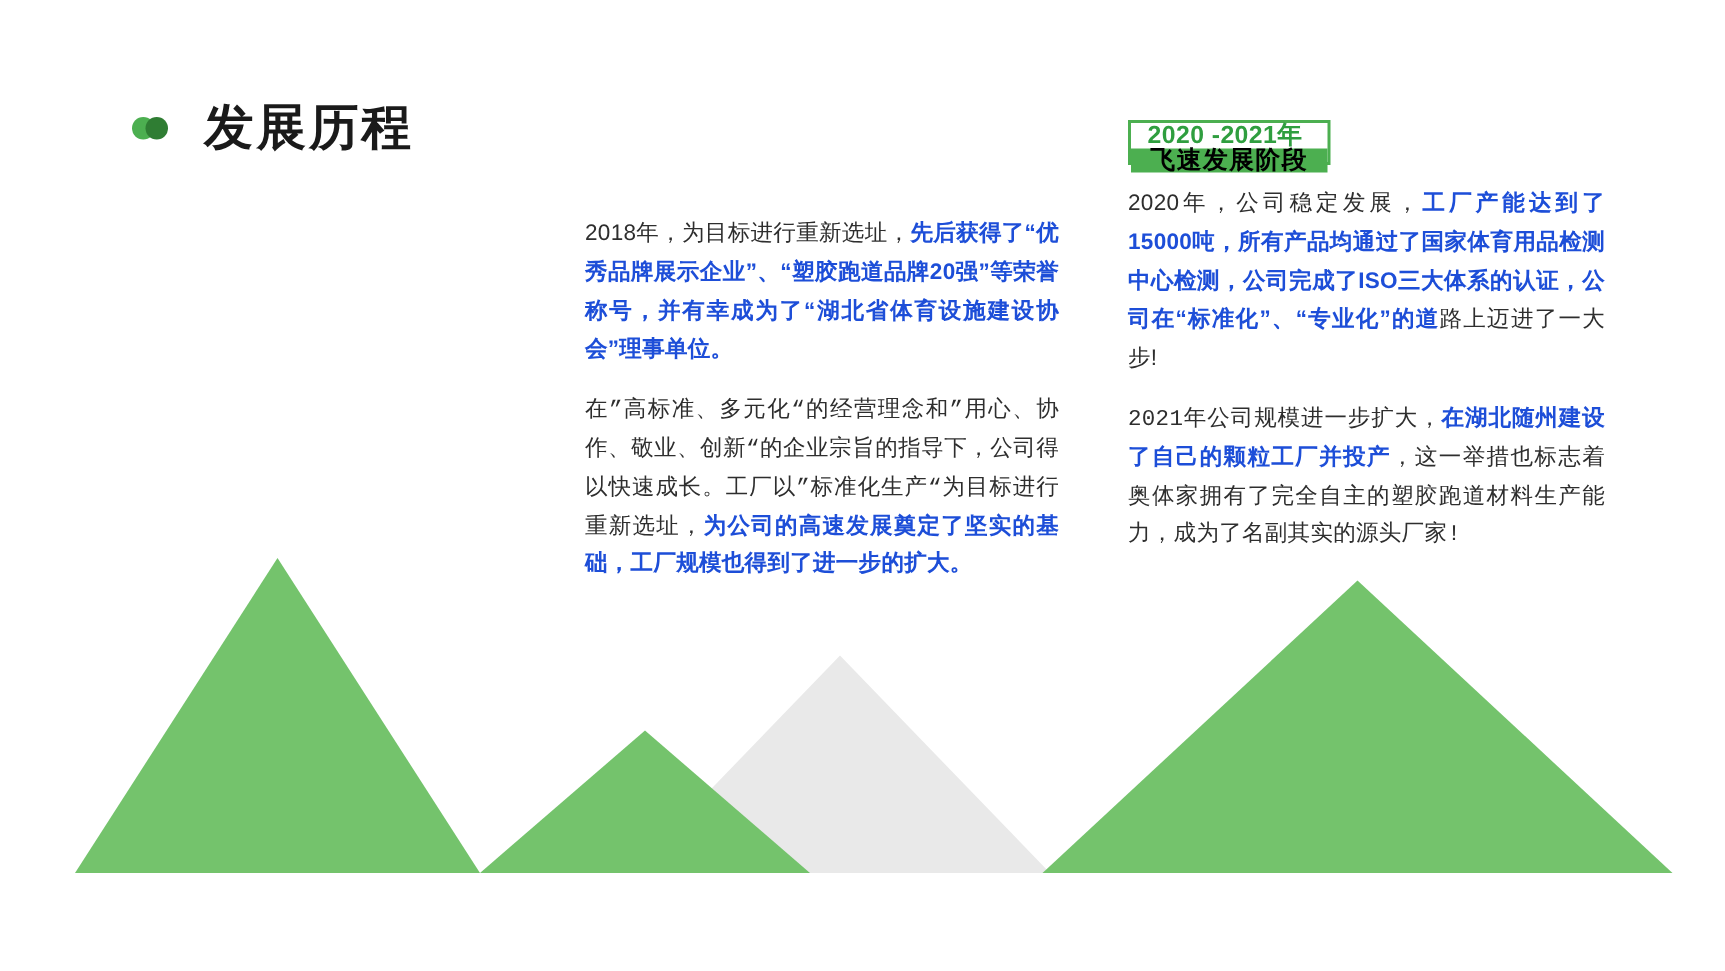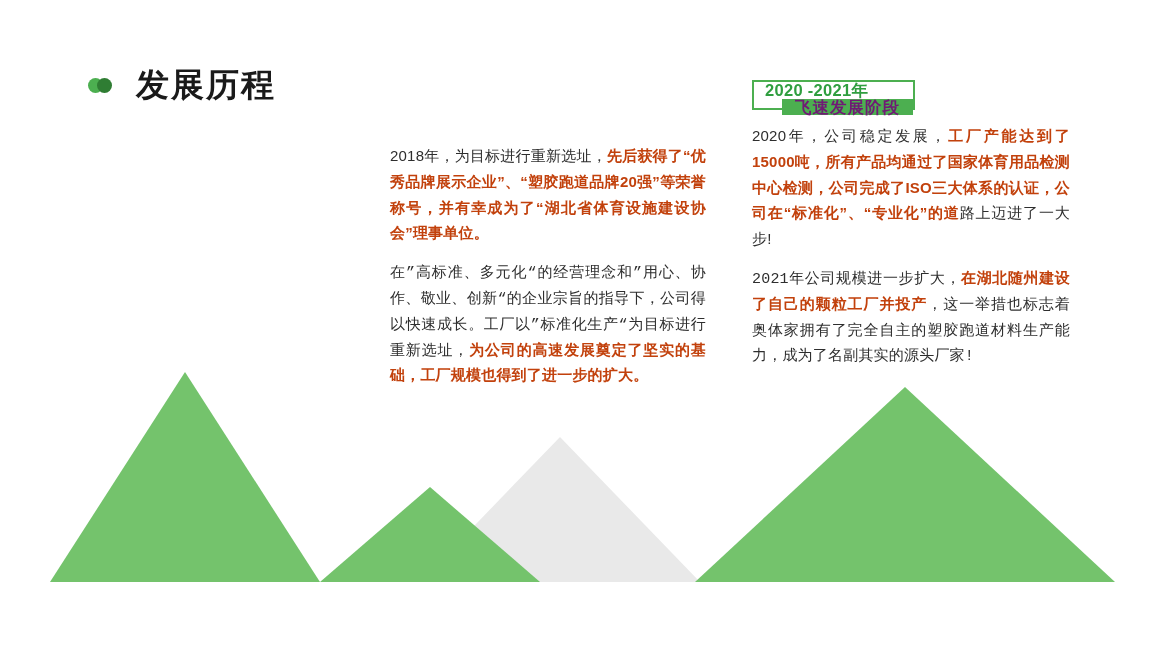--- a/index.html
+++ b/index.html
@@ -88,39 +88,38 @@
     padding: 0 10px 0 11px;
     color: #2f9e3f;
     font-size: 16.5px;
     font-weight: bold;
     letter-spacing: 0.3px;
   }
   .badge .phase {
     display: flex;
     align-items: center;
     background: #4caf50;
-    color: #701a75;
+    color: #000000;
     padding: 0 13px;
     font-size: 16.5px;
     font-weight: bold;
     letter-spacing: 1px;
-    margin-left: 28px;
   }
 
   .body-text {
     margin-top: 13px;
     font-size: 15px;
     line-height: 1.72;
     color: #2e2e2e;
     letter-spacing: 0.2px;
     text-align: justify;
   }
   .body-text + .body-text { margin-top: 0; font-family: Liberation Mono, monospace; }
   .hl {
-    color: #c2410c;
+    color: #1d4ed8;
     font-weight: bold;
   }
 </style>
 </head>
 <body>
 
 <div id="page">
 
   <svg id="mountains" viewBox="0 0 1150 220" preserveAspectRatio="none" xmlns="http://www.w3.org/2000/svg">
     <polygon points="185,90 300,220 70,220" fill="#e9e9e9"></polygon>

